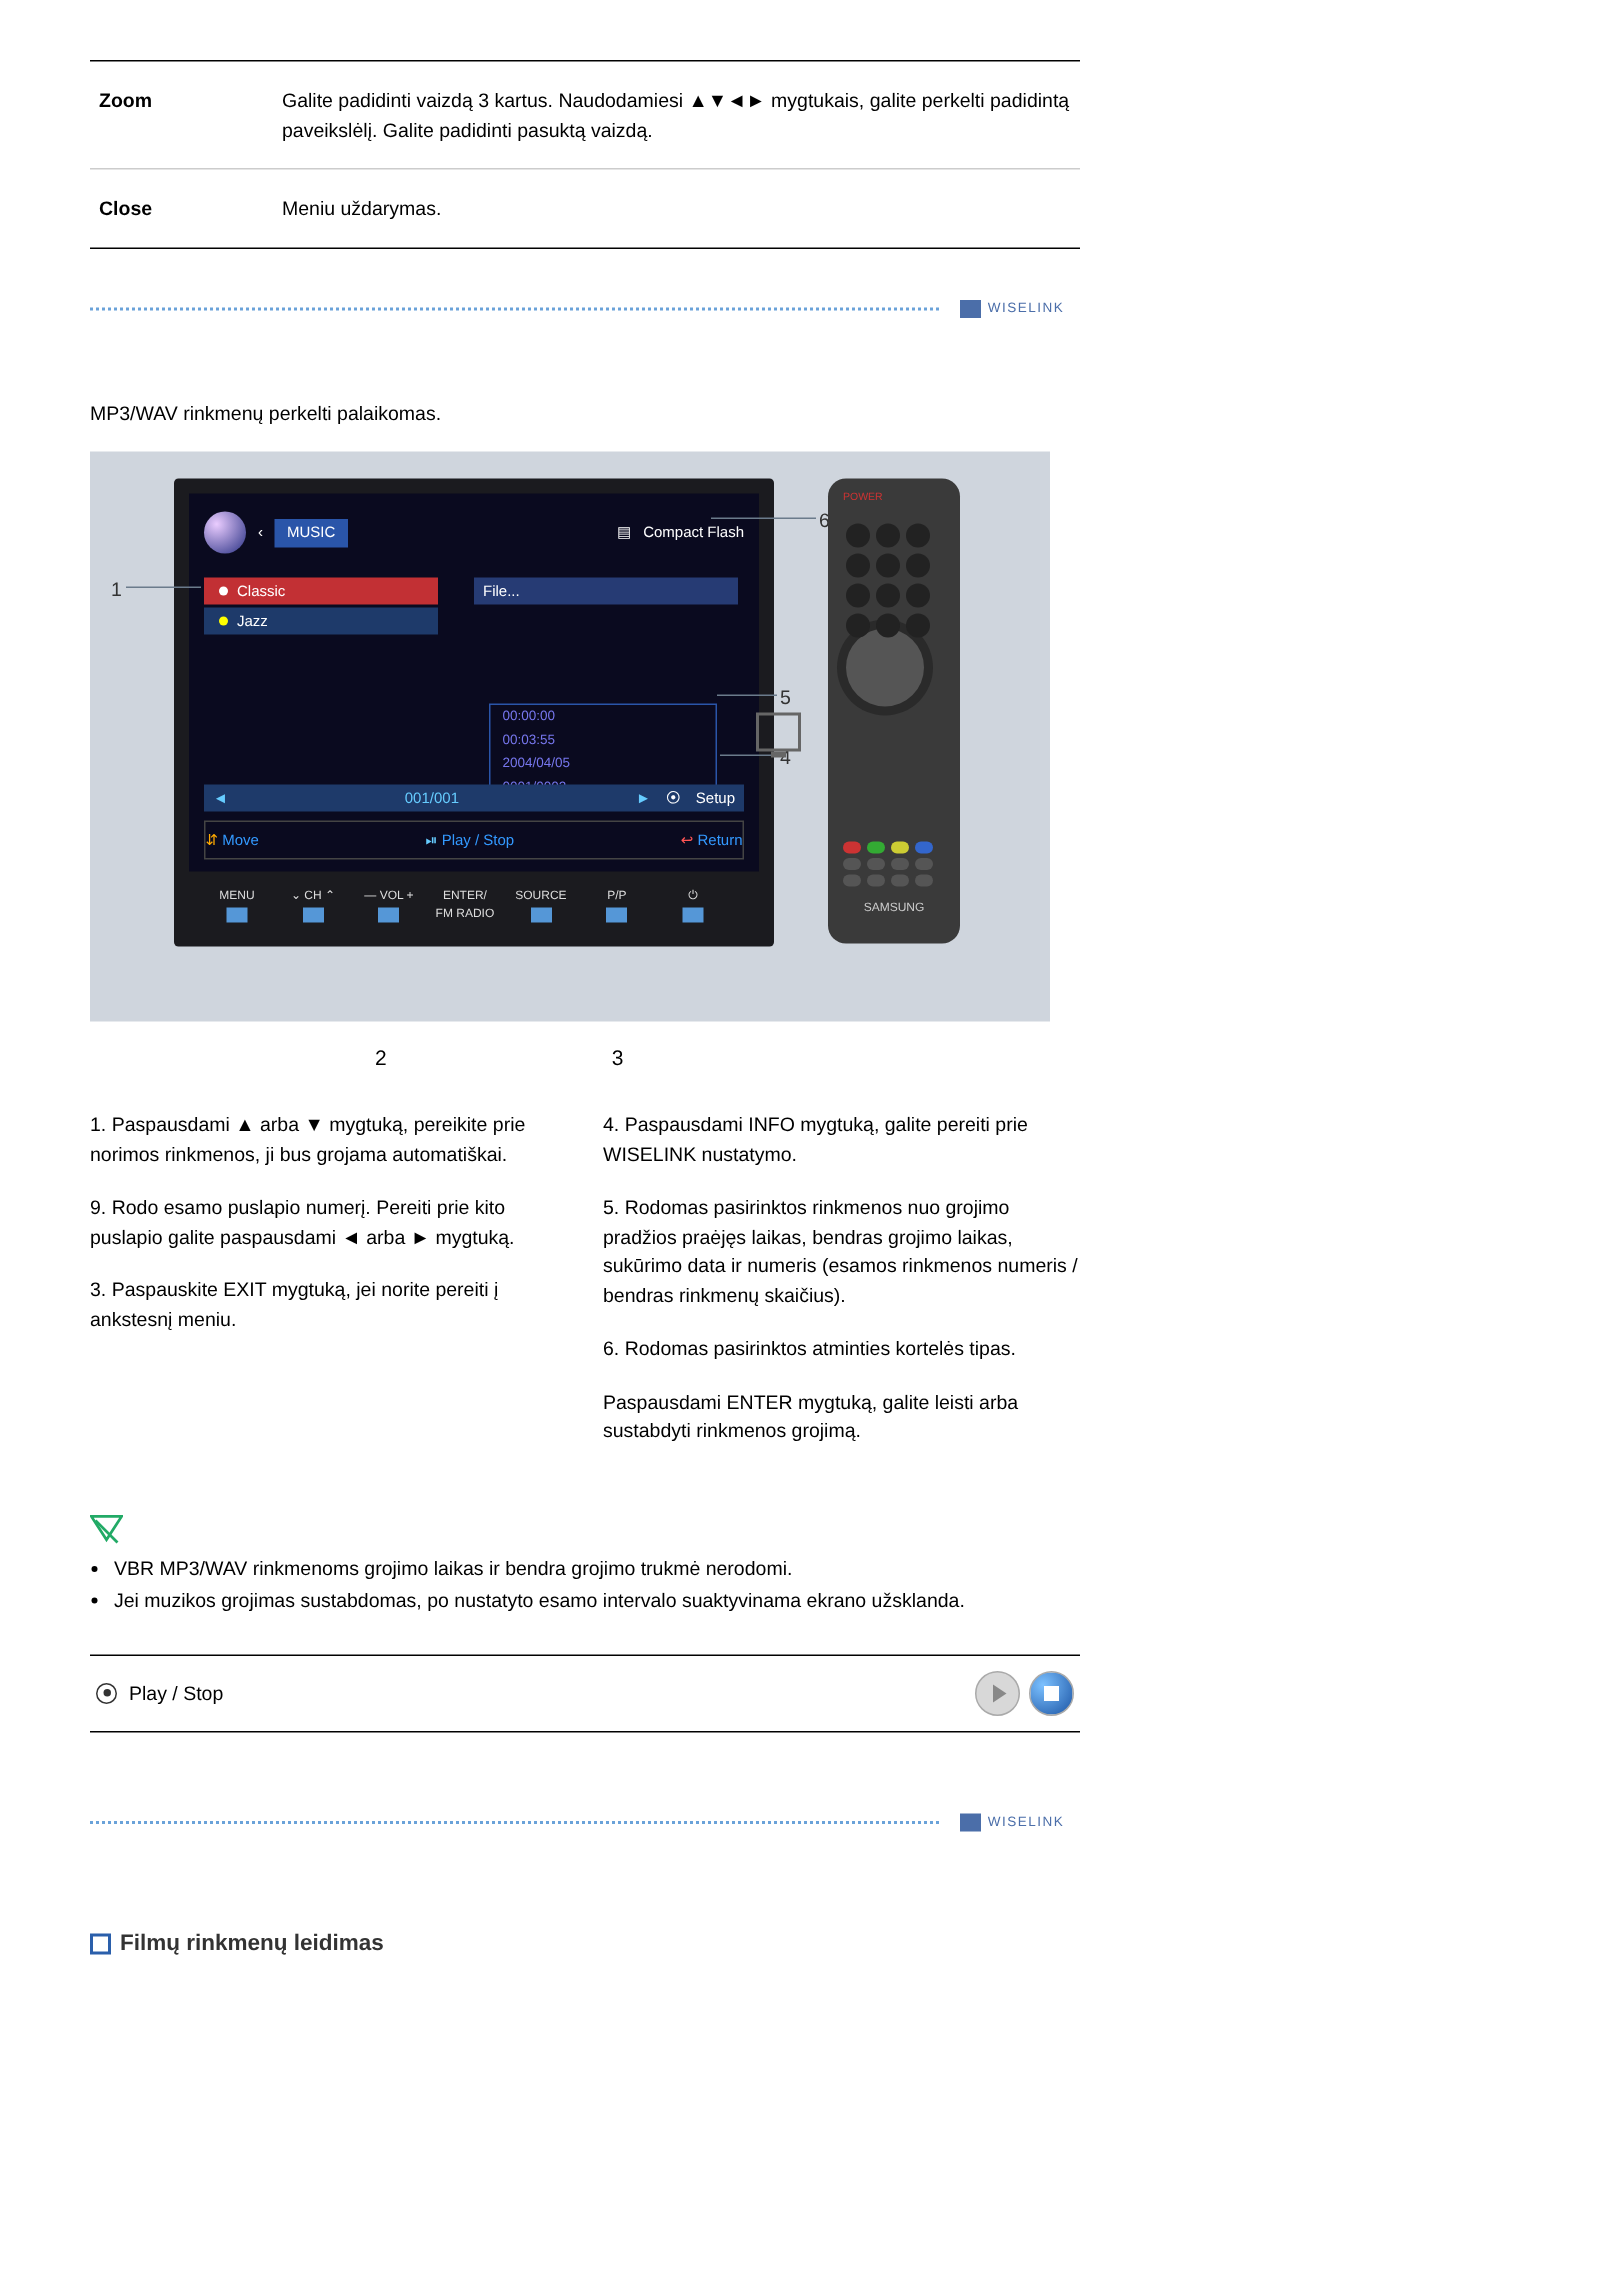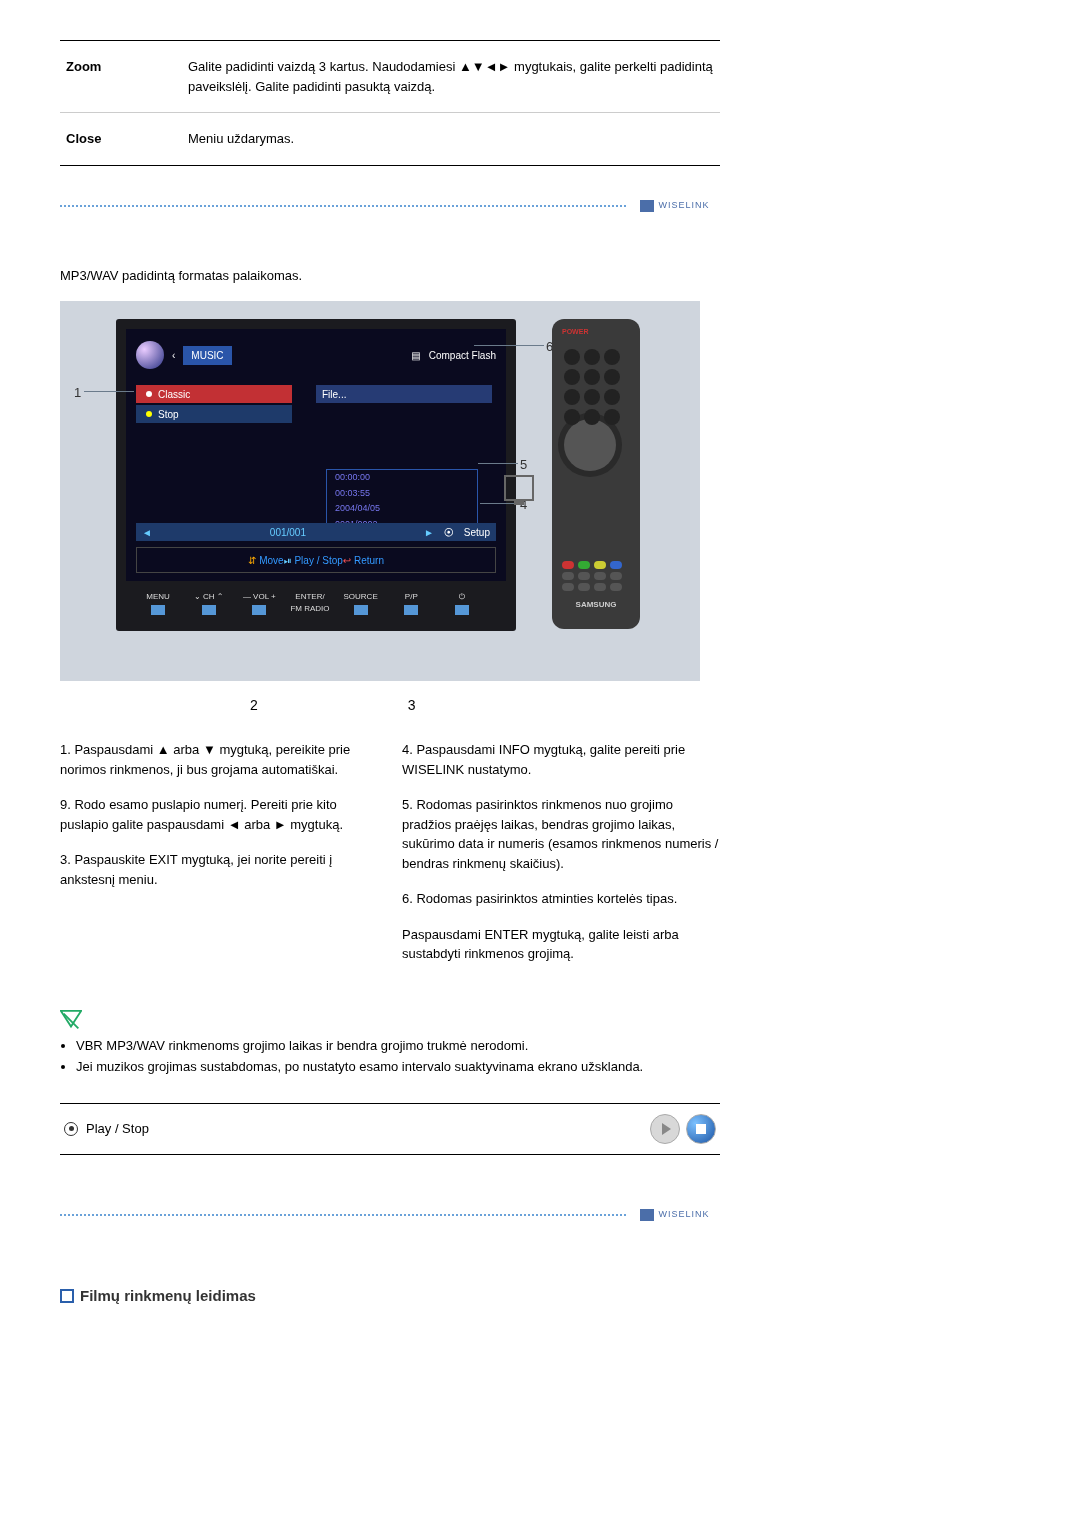--- a/index.html
+++ b/index.html
@@ -89,27 +89,27 @@
   .list-area{position:absolute;top:56px;left:10px;width:156px;}
   .row{height:18px;margin-bottom:2px;background:#1e3a6a;color:#fff;font-size:10px;display:flex;align-items:center;padding-left:10px;gap:6px;}
   .row.sel{background:#c23034;}
   .row-dot{width:6px;height:6px;background:#ff0;border-radius:50%}
   .row.sel .row-dot{background:#fff}
   .file-pane{position:absolute;top:56px;left:190px;width:170px;height:18px;background:#263b74;color:#fff;font-size:10px;display:flex;align-items:center;padding-left:6px;}
   .info-box{position:absolute;top:140px;left:200px;width:150px;border:1px solid #2a55a9;font-size:9px;color:#77e;}
   .info-box div{padding:1px 8px;}
   .pager{position:absolute;bottom:40px;left:10px;right:10px;height:18px;background:#1e3a6a;color:#6cf;font-size:10px;display:flex;align-items:center;padding:0 6px;gap:10px;}
   .pager .mid{flex:1;text-align:center;}
-  .bottom-help{position:absolute;bottom:8px;left:10px;right:10px;height:24px;border:1px solid #444;display:flex;align-items:center;justify-content:center;font-size:10px;color:#39f;}
+  .bottom-help{position:absolute;bottom:8px;left:10px;right:10px;height:24px;border:1px solid #444;display:flex;align-items:center;justify-content:space-between;font-size:10px;color:#39f;}
   .bezel-btns{position:absolute;bottom:8px;left:20px;right:32px;height:32px;display:flex;align-items:flex-start;justify-content:space-between;}
   .bezel-label{font-size:8px;color:#ddd;text-align:center;width:44px;}
   .bezel-sq{width:14px;height:10px;background:#5597d7;margin:2px auto 0;}
   .callout{position:absolute;font-size:13px;color:#333;}
   .call-line{position:absolute;background:#6b7b8b;height:1px;}
-  .remote{position:absolute;right:60px;top:18px;width:88px;height:310px;background:#3a3a3a;border-radius:12px;font-weight:bold;}
+  .remote{position:absolute;right:60px;top:18px;width:88px;height:310px;background:#3a3a3a;border-radius:12px;}
   .remote::before{content:"";position:absolute;top:100px;left:12px;width:52px;height:52px;border-radius:50%;background:#555;box-shadow:0 0 0 6px #2a2a2a;}
   .remote .brand{position:absolute;bottom:18px;left:0;right:0;text-align:center;font-size:8px;color:#ccc;}
   .remote .grid{position:absolute;top:30px;left:12px;display:grid;grid-template-columns:repeat(3,16px);grid-auto-rows:16px;gap:4px;}
   .remote .grid span{background:#222;border-radius:50%;}
   .remote .pwr{position:absolute;top:8px;left:10px;color:#c33;font-size:7px;}
   .remote .colorrow{position:absolute;bottom:38px;left:10px;right:10px;height:30px;}
   .remote .clr{display:flex;gap:4px;margin-bottom:3px;}
   .remote .clr span{width:12px;height:8px;border-radius:4px;}
   .num-below{display:flex;gap:150px;margin-left:190px;margin-bottom:24px;font-size:14px;}
   .two-col{display:flex;gap:24px;margin:4px 0 30px;}
@@ -147,41 +147,41 @@
       <td>Meniu uždarymas.</td>
     </tr>
   </tbody>
     </table>
 
   <div class="dotted-divider">
     <div class="dotted-line"></div>
     <div class="badge-box">WISELINK</div>
   </div>
 
-  <div class="subnote">MP3/WAV padidintą formatas palaikomas.</div>
+  <div class="subnote">MP3/WAV rinkmenų perkelti palaikomas.</div>
 
   <div class="screenshot">
     <div class="monitor">
       <div class="monitor-inner">
         <div class="toolbar">
           <div class="orb"></div>
           <span>‹</span>
           <span class="tool-txt">MUSIC</span>
           <span class="tool-sep"></span>
           <span>▤</span>
           <span>Compact Flash</span>
         </div>
         <div class="list-area">
           <div class="row sel">
               <span class="row-dot"></span>
               <span>Classic</span>
             </div>
           <div class="row">
               <span class="row-dot"></span>
-              <span>Stop</span>
+              <span>Jazz</span>
             </div>
         </div>
         <div class="file-pane">File...</div>
         <div class="info-box">
           <div>00:00:00</div>
           <div>00:03:55</div>
           <div>2004/04/05</div>
           <div>0001/0002</div>
         </div>
         <div class="pager">

